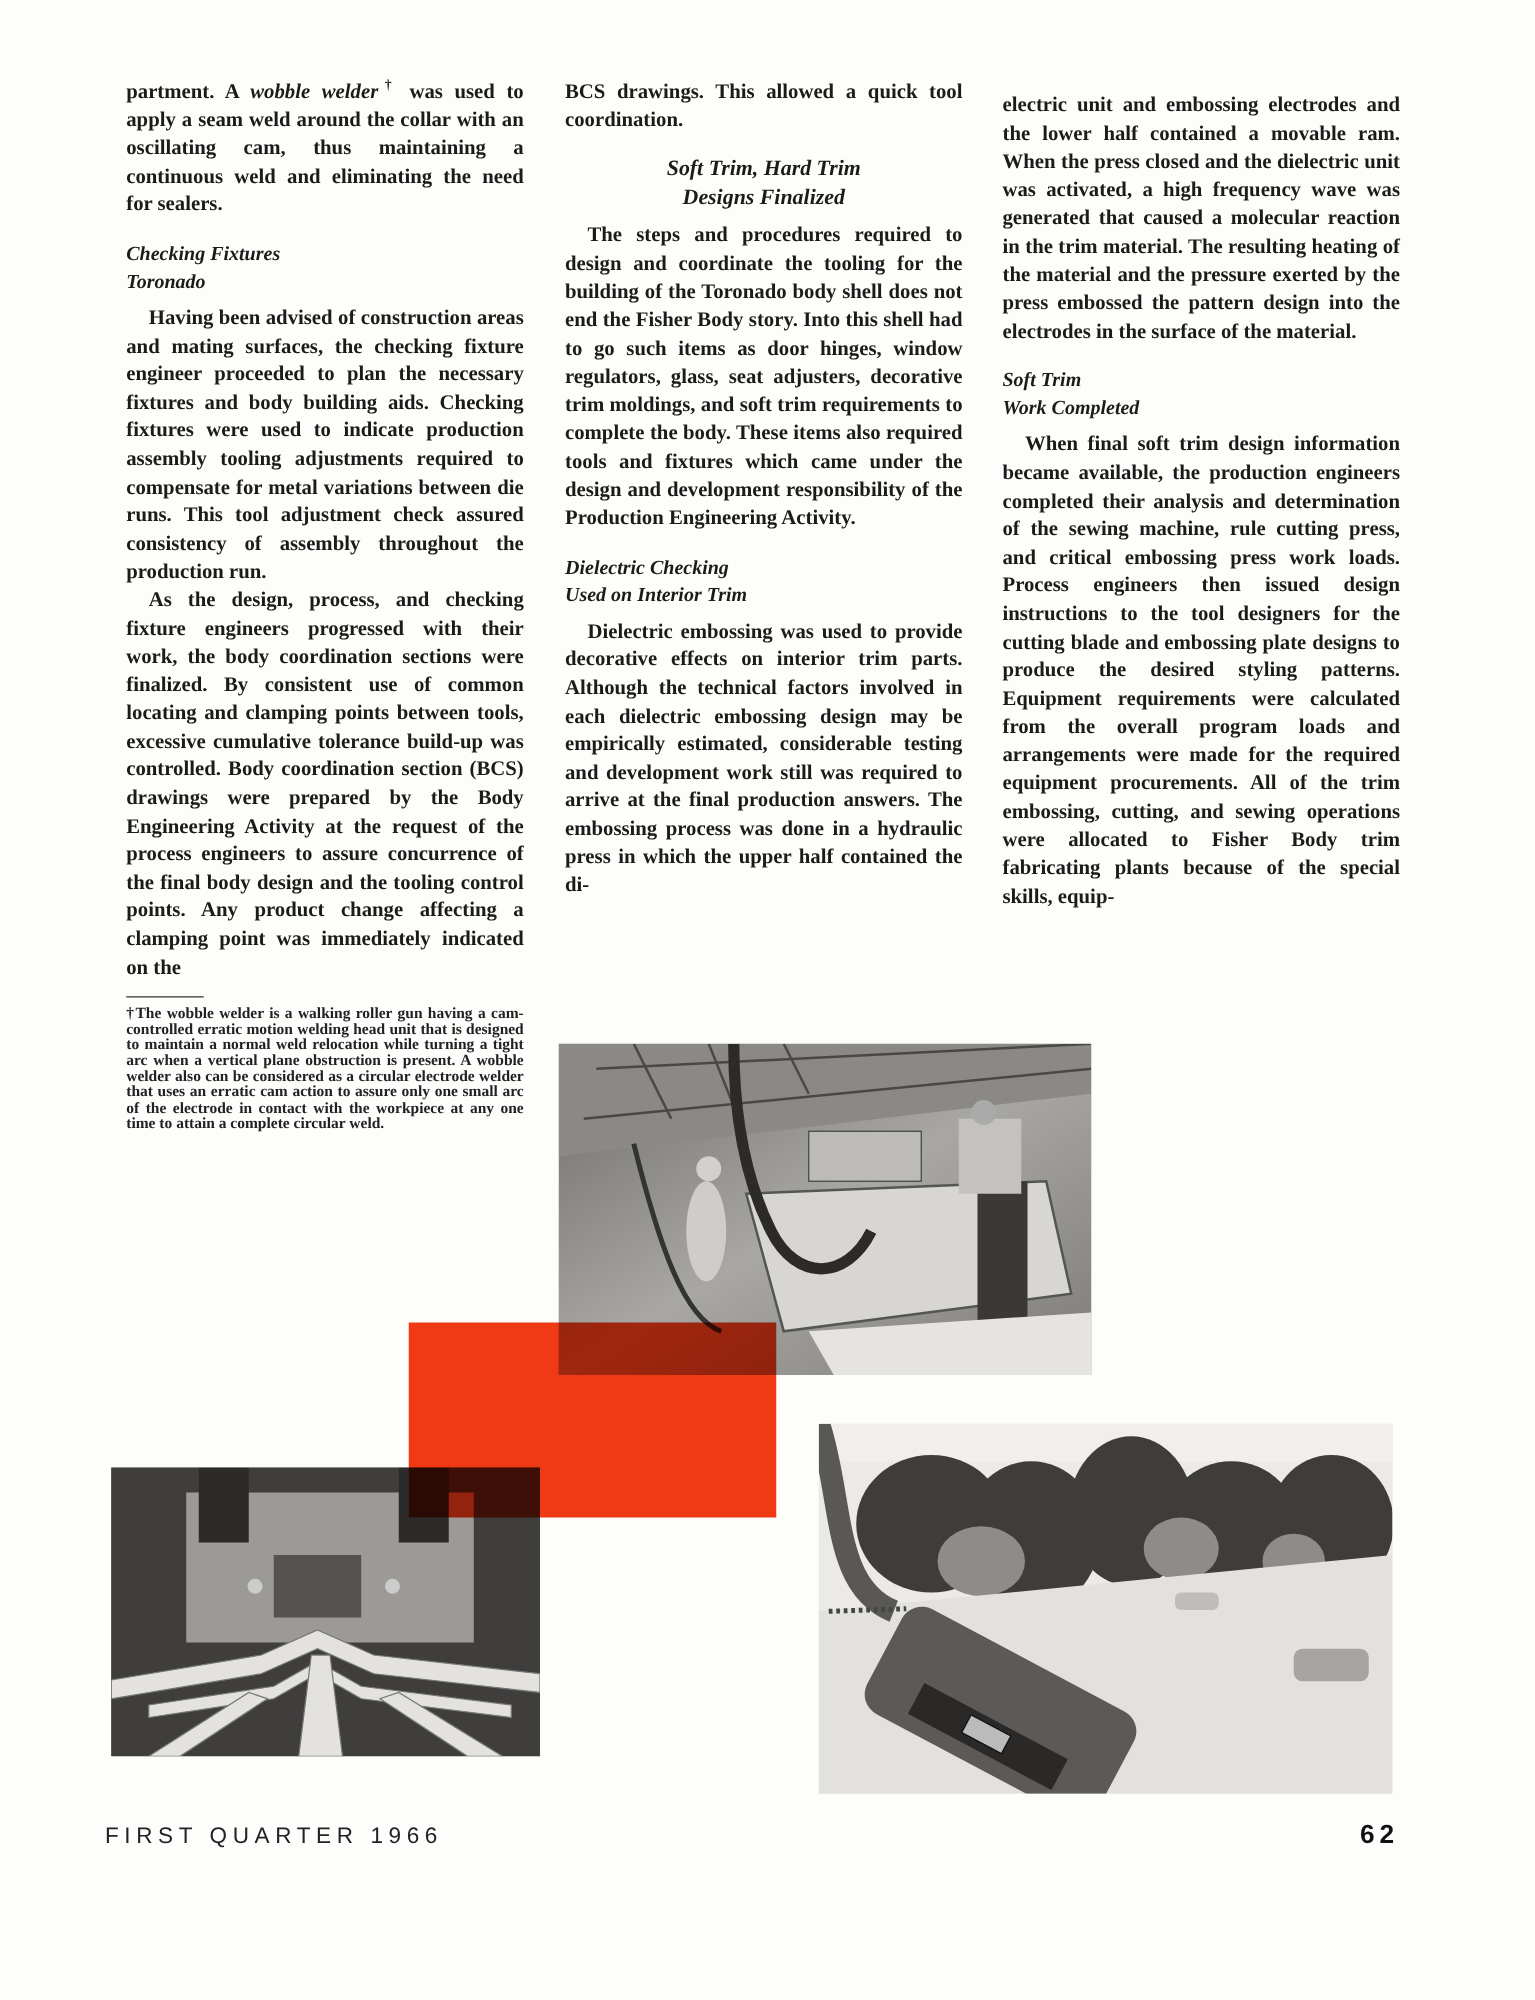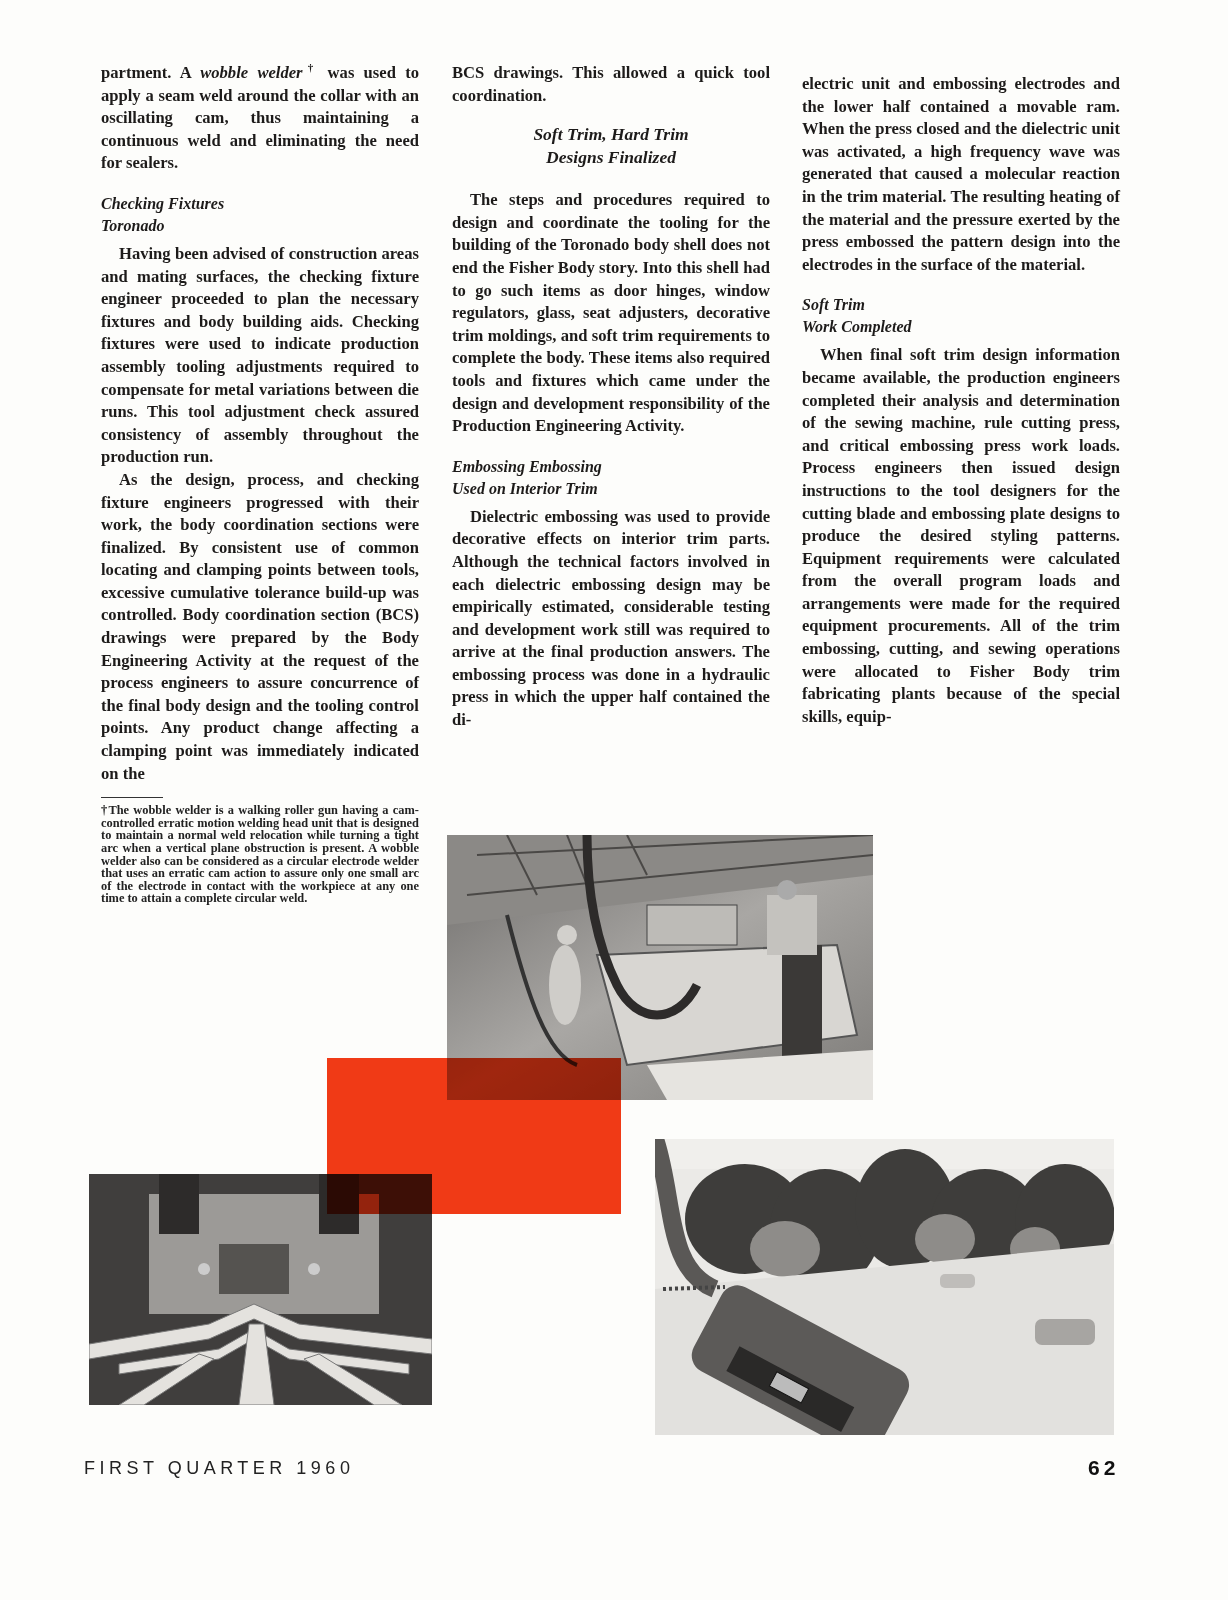--- a/index.html
+++ b/index.html
@@ -16,21 +16,21 @@
   }
   .col p { margin: 0; text-indent: 18px; }
   .col p.noindent { text-indent: 0; }
   .col1 { left: 101px; }
   .col2 { left: 452px; }
   .col3 { left: 802px; margin-top: 11px; }
   .head {
     font-style: italic; font-size: 16px; line-height: 22px;
     margin: 18px 0 6px 0; text-align: left;
   }
-  .head.center { text-align: center; font-size: 17.5px; line-height: 23px; margin: 16px 0 20px 0; }
+  .head.center { text-align: center; font-size: 17.5px; line-height: 23px; margin: 16px 0 8px 0; }
   .head span { display: block; }
   .rule { width: 62px; border-top: 1px solid #333; margin: 12px 0 6px 0; }
   .footnote {
     font-size: 12.4px; line-height: 12.6px; text-align: justify;
     font-family: "Liberation Serif", serif; color: #222;
   }
   .photo {
     position: absolute; overflow: hidden;
     background: #8d8c8a;
   }
@@ -67,21 +67,21 @@
 </div>
 
 <div class="col col2">
   <p class="noindent">BCS drawings. This allowed a quick tool coordination.</p>
   <div class="head center">
     <span>Soft Trim, Hard Trim</span>
     <span>Designs Finalized</span>
   </div>
   <p>The steps and procedures required to design and coordinate the tooling for the building of the Toronado body shell does not end the Fisher Body story. Into this shell had to go such items as door hinges, window regulators, glass, seat adjusters, decorative trim moldings, and soft trim requirements to complete the body. These items also required tools and fixtures which came under the design and development responsibility of the Production Engineering Activity.</p>
   <div class="head">
-    <span>Embossing Embossing</span>
+    <span>Dielectric Checking</span>
     <span>Used on Interior Trim</span>
   </div>
   <p>Dielectric embossing was used to provide decorative effects on interior trim parts. Although the technical factors involved in each dielectric embossing design may be empirically estimated, considerable testing and development work still was required to arrive at the final production answers. The embossing process was done in a hydraulic press in which the upper half contained the di-</p>
 </div>
 
 <div class="col col3">
   <p class="noindent">electric unit and embossing electrodes and the lower half contained a movable ram. When the press closed and the dielectric unit was activated, a high frequency wave was generated that caused a molecular reaction in the trim material. The resulting heating of the material and the pressure exerted by the press embossed the pattern design into the electrodes in the surface of the material.</p>
   <div class="head">
     <span>Soft Trim</span>
     <span>Work Completed</span>
@@ -163,14 +163,14 @@
       <rect x="40" y="55" width="130" height="28" fill="#2a2928"></rect>
       <rect x="85" y="60" width="36" height="16" fill="#bbb" stroke="#111"></rect>
     </g>
     <rect x="285" y="135" width="35" height="14" rx="5" fill="#bfbdba"></rect>
     <rect x="380" y="180" width="60" height="26" rx="7" fill="#a7a5a2"></rect>
   </svg>
 </div>
 
 <div class="red" style="left:327px; top:1058px; width:294px; height:156px;"></div>
 
-<div class="footer-left">FIRST QUARTER 1960</div>
+<div class="footer-left">FIRST QUARTER 1966</div>
 <div class="footer-right">62</div>
 
 </body></html>

